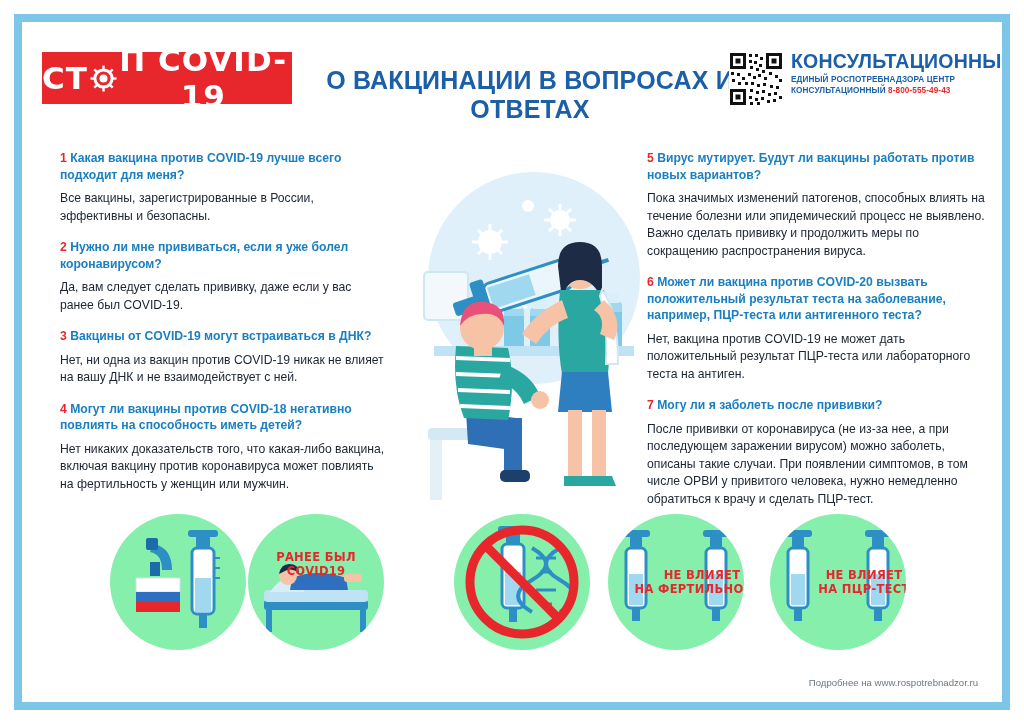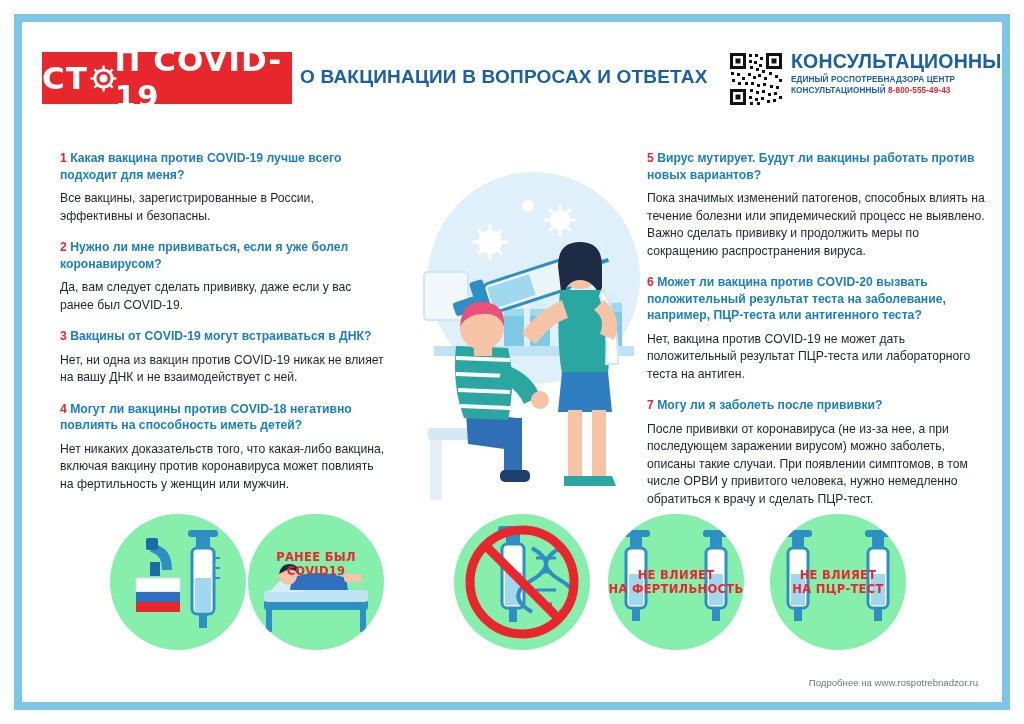--- a/index.html
+++ b/index.html
@@ -24,35 +24,35 @@
     background:#fff;overflow:hidden;
   }
 
   
   .header{
     position:absolute;left:0;top:0;width:100%;height:92px;
   }
   .logo-stop{
     position:absolute;left:20px;top:30px;
     width:250px;height:52px;background:#e8272d;
-    display:flex;align-items:center;justify-content:center;
+    display:flex;align-items:center;justify-content:center;text-align:center;
   }
   .logo-stop .txt{
     color:#ffffff;font-weight:bold;font-size:31px;letter-spacing:1px;
     font-family:"DejaVu Sans", sans-serif;
     display:flex;align-items:center;
   }
   .virus-o{
     display:inline-block;position:relative;width:27px;height:27px;margin:0 2px;
   }
   .virus-o svg{position:absolute;left:0;top:0;}
   .head-title{
     position:absolute;left:278px;top:44px;width:460px;
-    text-align:left;
-    color:#1a5fa8;font-weight:bold;font-size:19px;letter-spacing:.2px;
+    text-align:center;
+    color:#1a5fa8;font-weight:bold;font-size:25px;letter-spacing:.2px;
   }
   .rpn{
     position:absolute;right:18px;top:30px;width:255px;height:58px;
   }
   .qr{
     position:absolute;left:0;top:0;width:54px;height:54px;
   }
   .rpn-name{
     position:absolute;left:62px;top:-2px;
     font-size:19.5px;font-weight:bold;color:#1a5fa8;letter-spacing:.2px;
@@ -90,21 +90,21 @@
   .c2{left:226px;}
   .c3{left:432px;}
   .c4{left:586px;}
   .c5{left:748px;}
   .cap{
     position:absolute;width:100%;text-align:center;
     color:#e8272d;font-weight:bold;font-size:11.5px;line-height:14px;
     font-family:"DejaVu Sans", sans-serif;letter-spacing:.3px;
   }
   .cap-c2{left:0;top:36px;}
-  .cap-mid{left:0;top:54px;}
+  .cap-mid{left:0;top:54px;padding-left:26px;}
 
   .footer{
     position:absolute;right:24px;bottom:14px;
     font-size:9.6px;color:#6d7680;
   }
 </style>
 </head>
 <body>
 
 <div class="poster">

